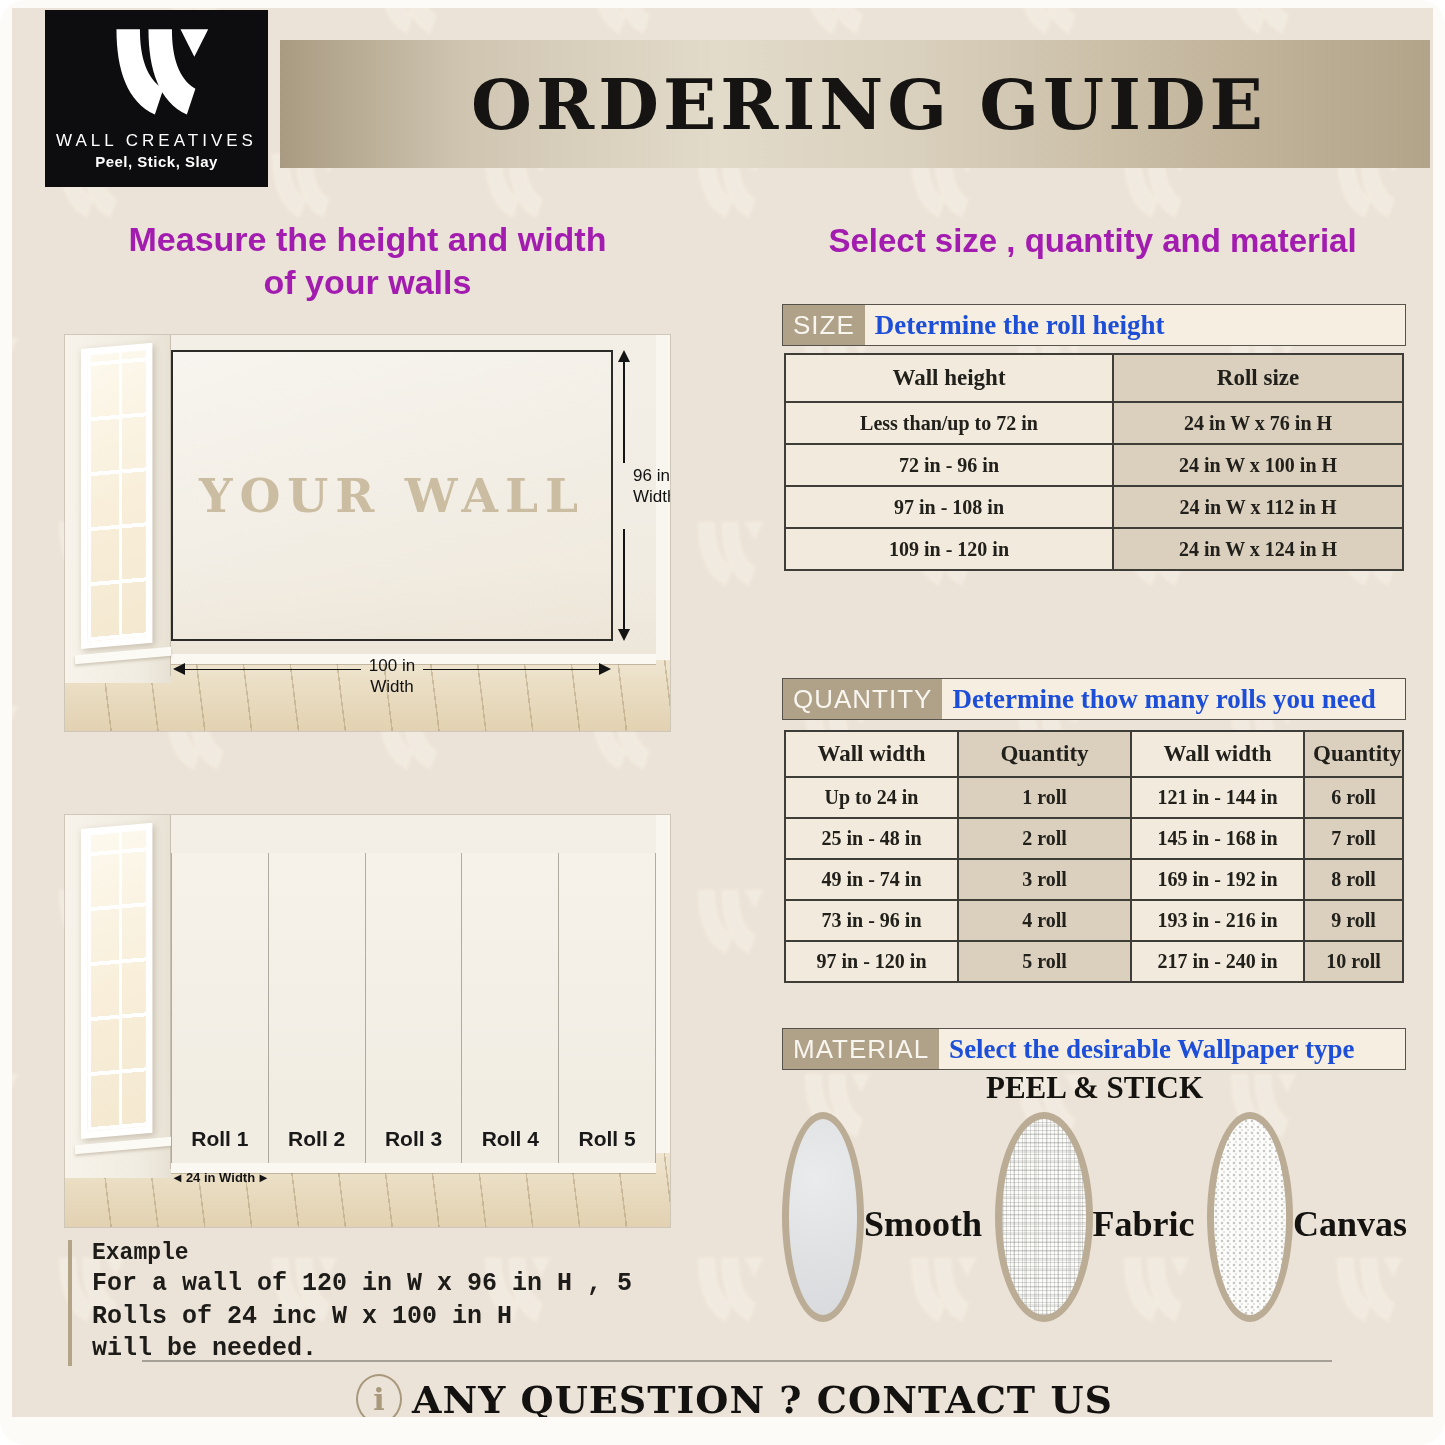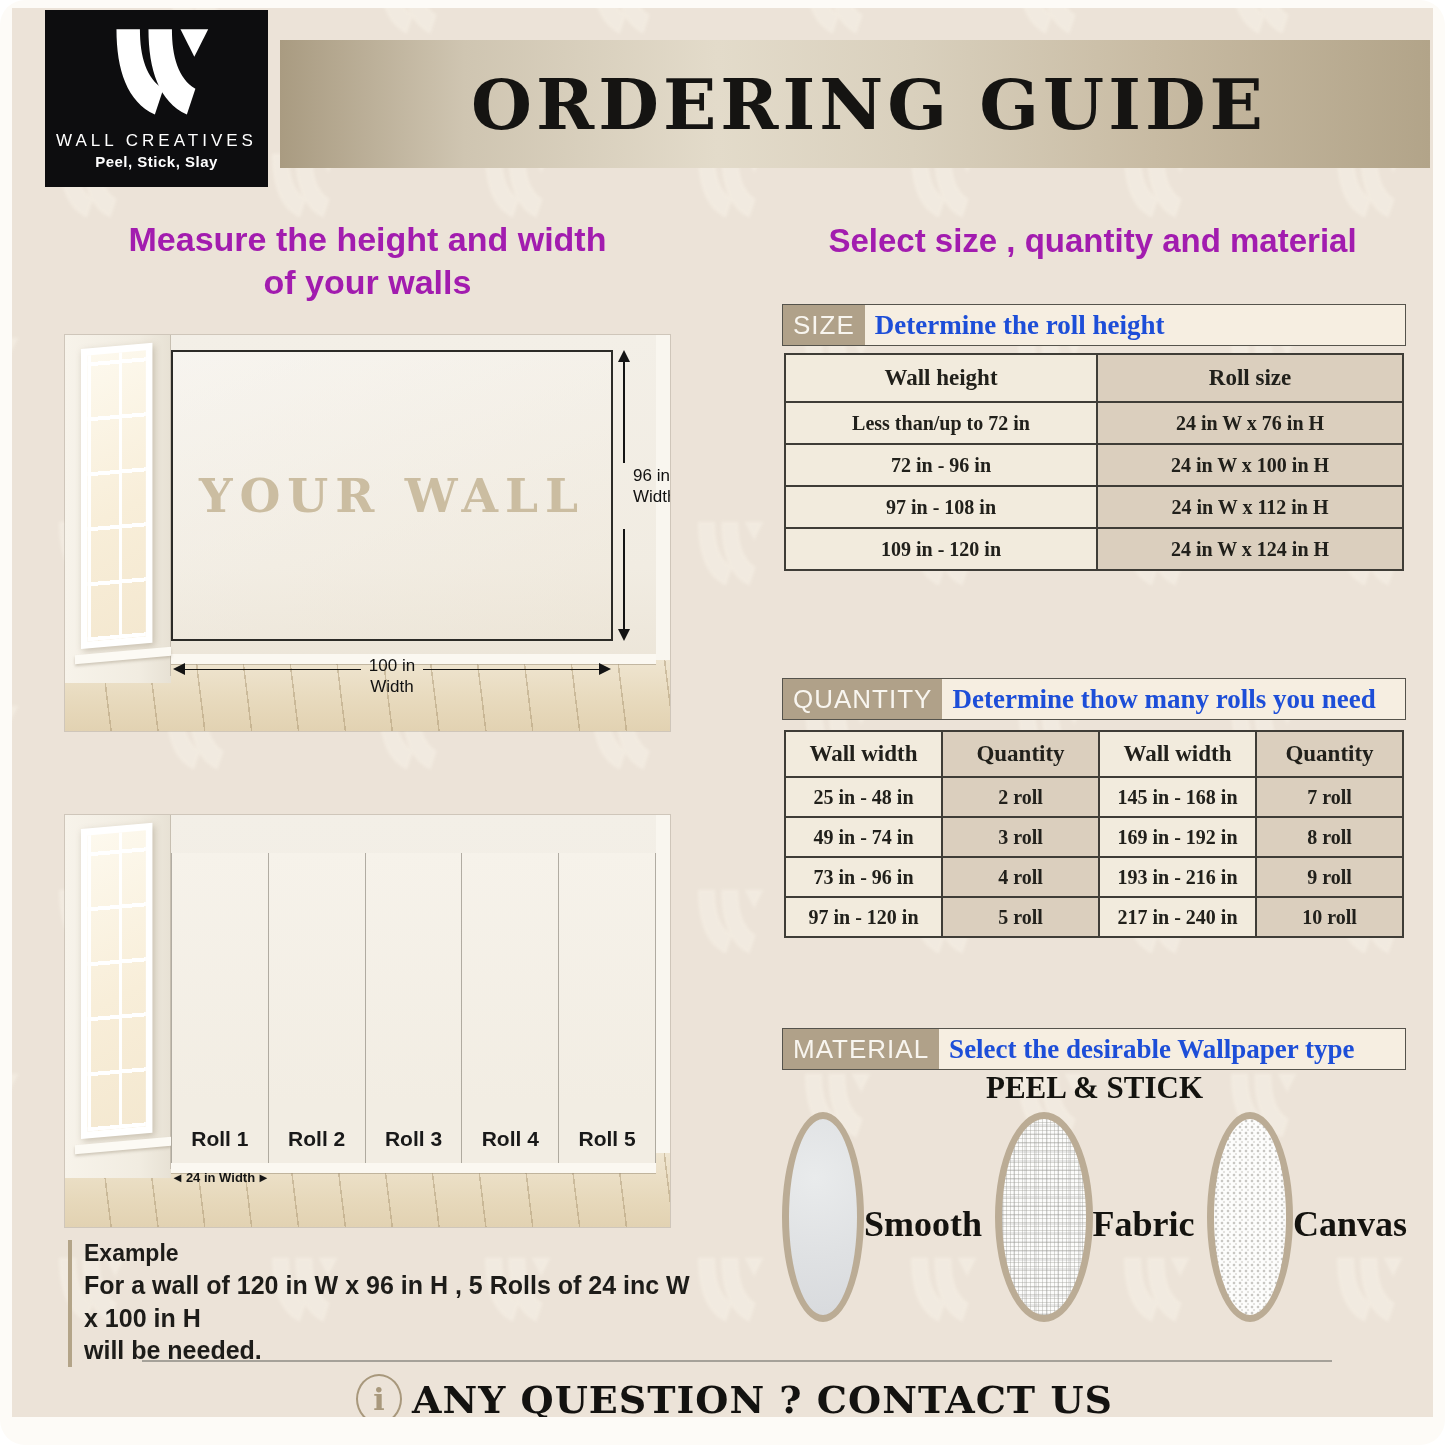--- a/index.html
+++ b/index.html
@@ -73,33 +73,33 @@
   
   .panels{position:absolute;left:106px;top:38px;right:14px;height:310px;display:flex;}
   .panel{flex:1;position:relative;background:linear-gradient(180deg,#f6f2ea 0%,#f2ede3 80%);
          border-right:1px solid rgba(120,115,104,.55);display:flex;align-items:flex-end;justify-content:center;}
   .panel:first-child{border-left:1px solid rgba(120,115,104,.55);}
   .roll-label{font-size:21px;font-weight:700;color:#191919;margin-bottom:12px;}
   .roll-dim{position:absolute;left:106px;top:355px;width:120px;display:flex;align-items:center;justify-content:flex-start;
             font-size:13px;font-weight:700;color:#151515;gap:2px;white-space:nowrap;}
   
   .example{position:absolute;left:56px;top:1232px;width:612px;border-left:4px solid #b3a488;
-           padding-left:12px;font-family:Liberation Sans, sans-serif;color:#1d1c19;}
+           padding-left:20px;font-family:Liberation Mono, monospace;color:#1d1c19;}
   .example .ex-title{font-weight:bold;font-size:23px;margin:0 0 2px 0;}
   .example .ex-line{font-weight:bold;font-size:25px;line-height:1.3;margin:0;}
   
   .section-header{position:absolute;left:770px;width:622px;height:40px;background:#f6eee1;
                   border:1px solid #55534c;display:flex;align-items:stretch;}
   .badge{background:#b0a189;color:#f8f5ef;font-size:26px;letter-spacing:1px;display:flex;
          align-items:center;padding:0 10px;}
   .section-title{font-family:"Liberation Serif",serif;font-weight:bold;font-size:27px;color:#1d4ed8;
                  display:flex;align-items:center;padding-left:10px;white-space:nowrap;}
   table.guide{position:absolute;left:772px;border-collapse:collapse;table-layout:fixed;width:620px;
               font-family:"Liberation Serif",serif;color:#21201b;}
-  table.guide td,table.guide th{border:2px solid #3f3d37;text-align:center;vertical-align:middle;padding:0;}
+  table.guide td,table.guide th{border:2px solid #3f3d37;text-align:center;vertical-align:middle;padding:8px;}
   table.guide th{font-size:23px;font-weight:bold;}
   table.guide td{font-size:20px;font-weight:bold;}
   .cream{background:#f2ebdd;}
   .tan{background:#dbcfbe;}
   #size-table{top:345px;}
   #size-table tr{height:42px;}
   #size-table tr.head{height:48px;}
   #qty-table{top:722px;}
   #qty-table tr{height:40px;}
   #qty-table tr.head{height:46px;}
@@ -552,20 +552,26 @@
     </div>
     <table class="guide" id="qty-table">
       <tbody>
           <tr class="head">
         <th class="cream" style="width:155px">Wall width</th>
         <th class="tan" style="width:155px">Quantity</th>
         <th class="cream" style="width:155px">Wall width</th>
         <th class="tan">Quantity</th>
       </tr>
       <tr>
+        <td class="cream">Up to 24 in</td>
+        <td class="tan">1 roll</td>
+        <td class="cream">121 in - 144 in</td>
+        <td class="tan">6 roll</td>
+      </tr>
+      <tr>
         <td class="cream">25 in - 48 in</td>
         <td class="tan">2 roll</td>
         <td class="cream">145 in - 168 in</td>
         <td class="tan">7 roll</td>
       </tr>
       <tr>
         <td class="cream">49 in - 74 in</td>
         <td class="tan">3 roll</td>
         <td class="cream">169 in - 192 in</td>
         <td class="tan">8 roll</td>

